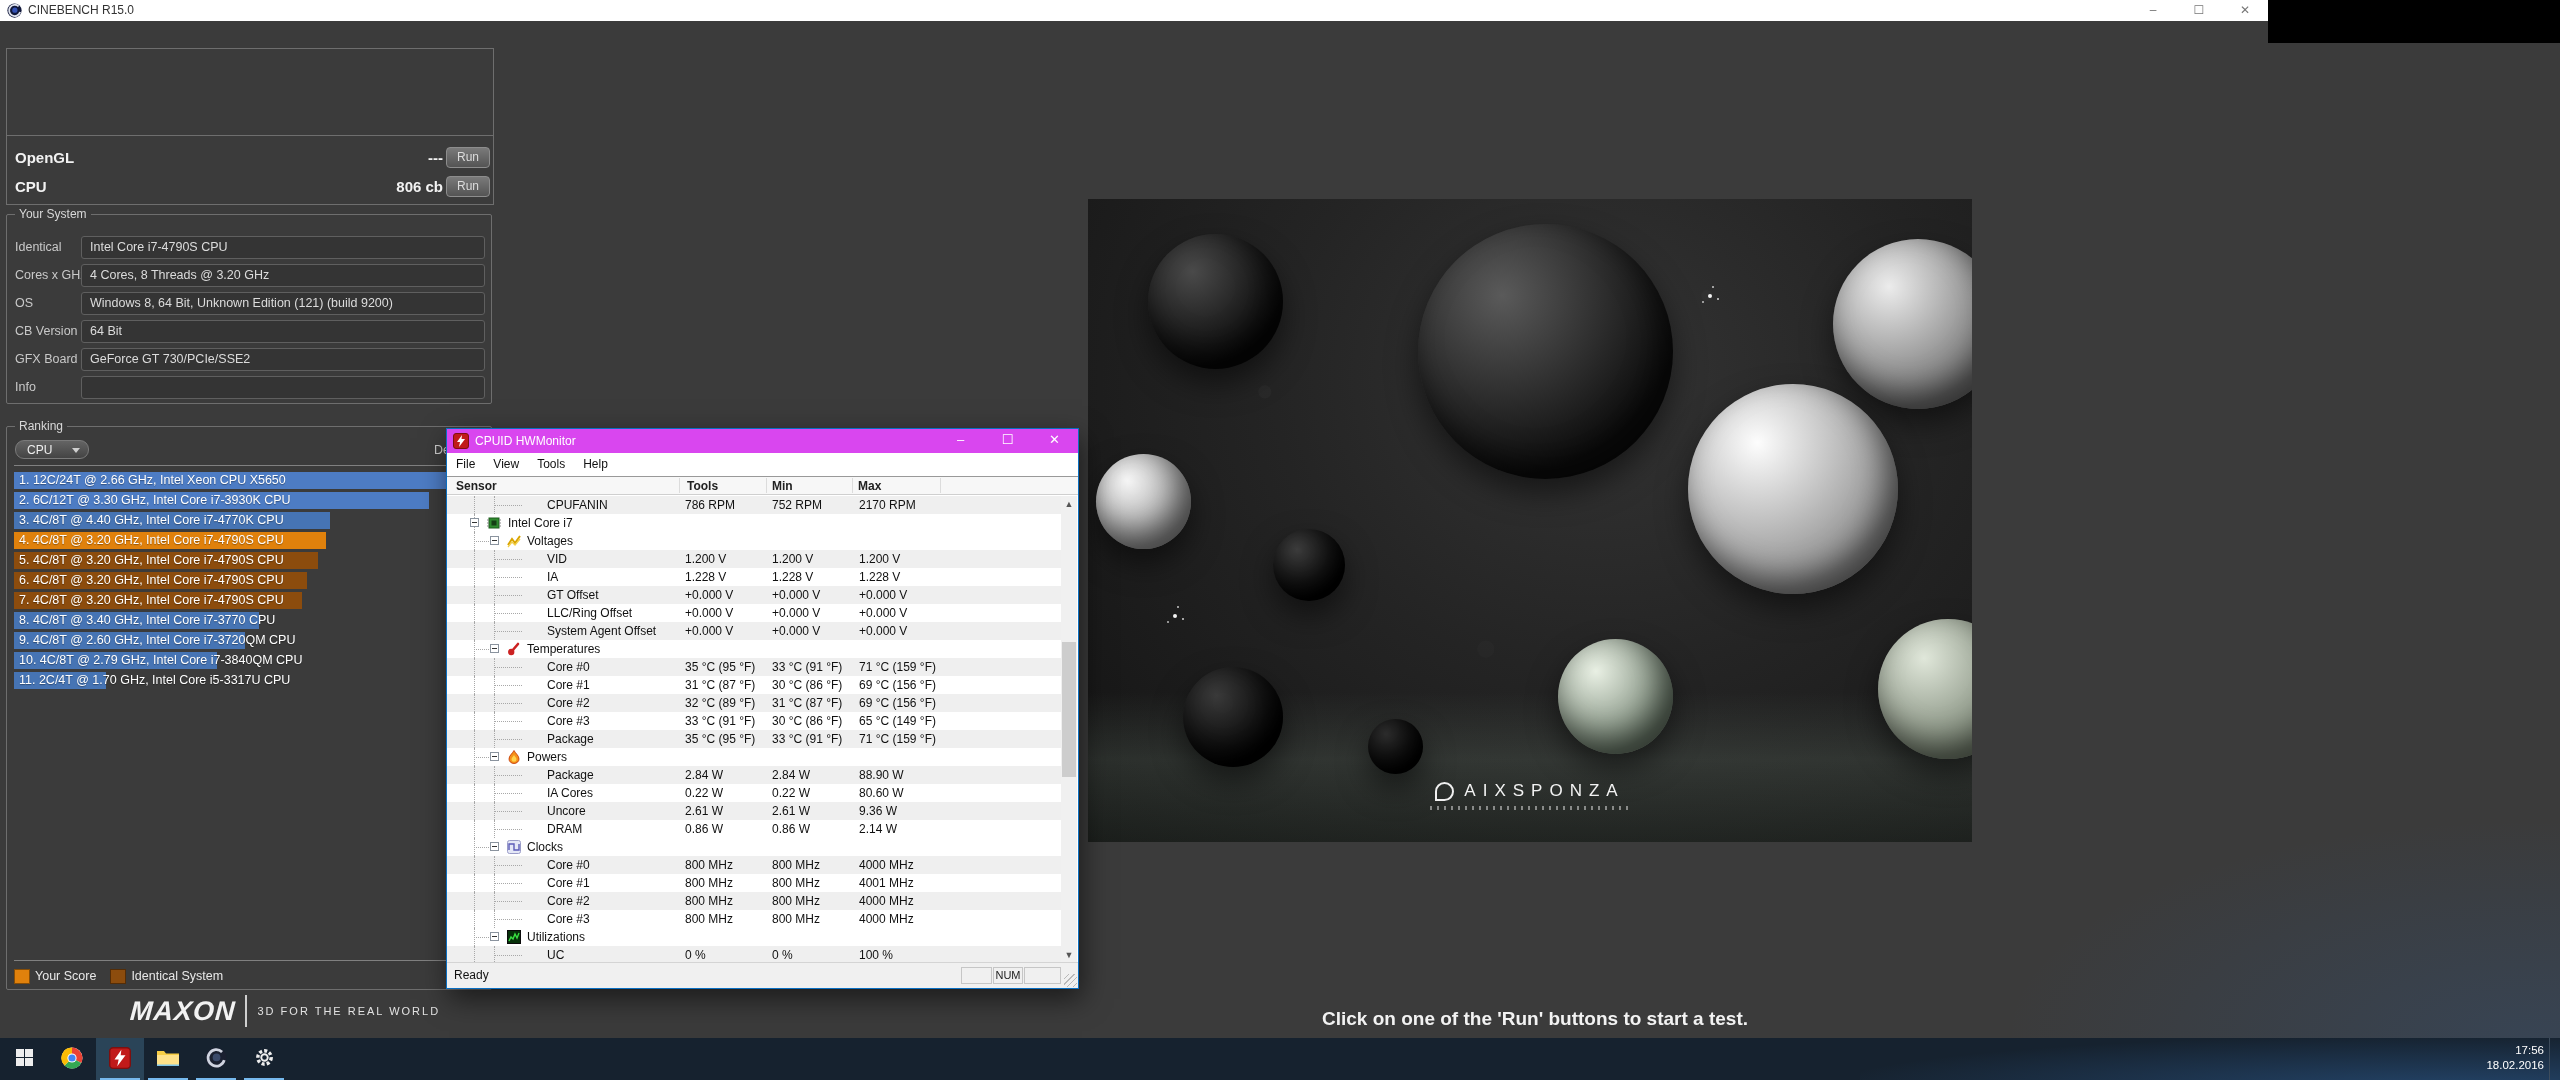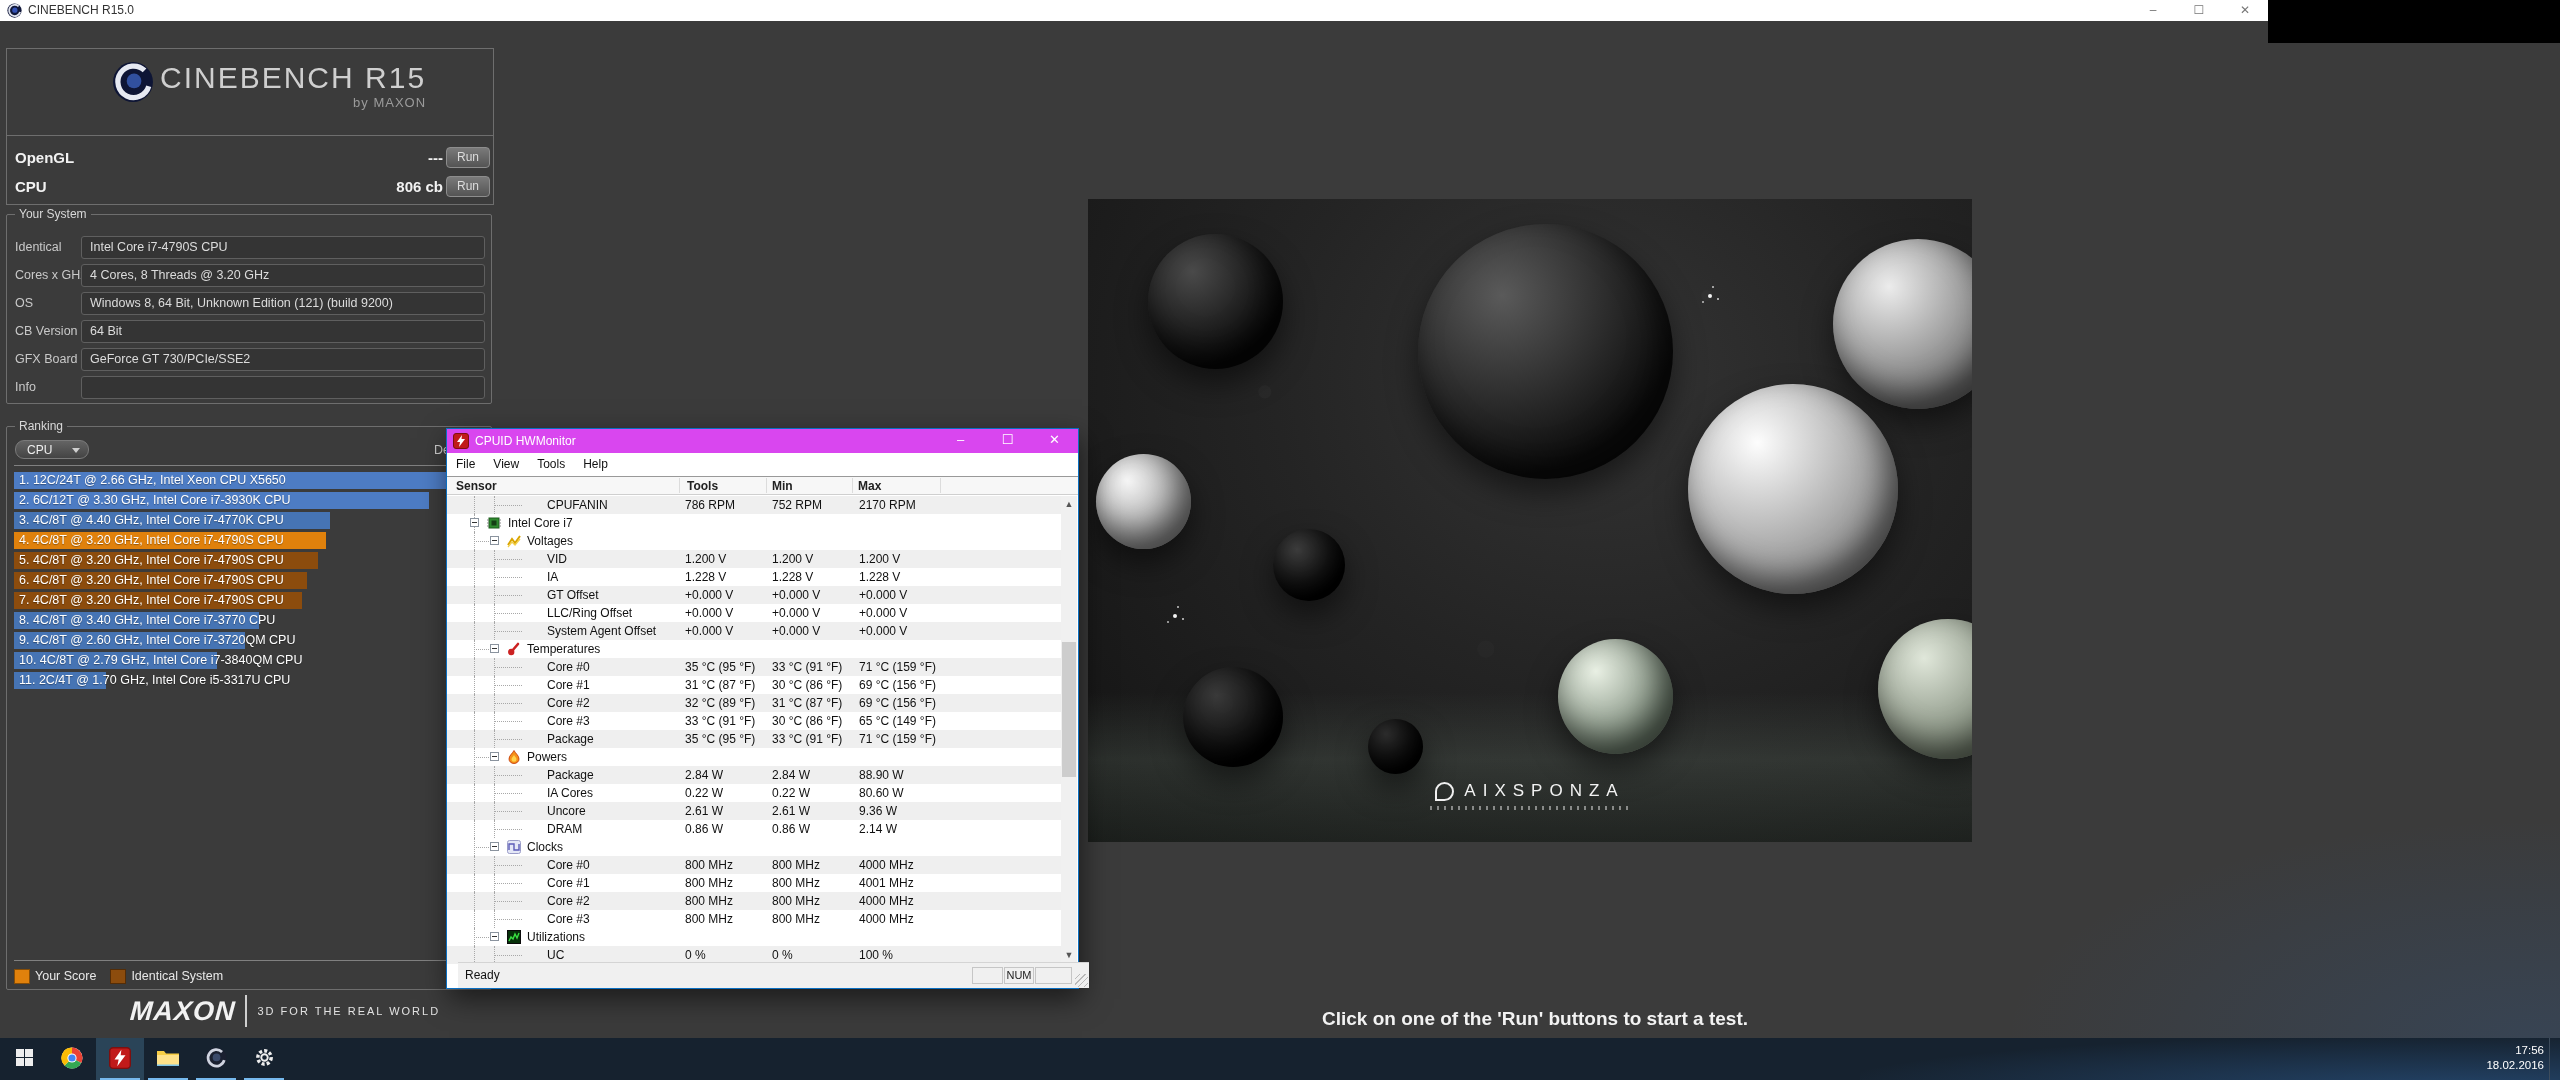--- a/index.html
+++ b/index.html
@@ -98,21 +98,21 @@
   .hwm-row.shaded{background:#efefef;}
   .hwm-cell{position:absolute;top:2px;font-size:12px;color:#111;white-space:nowrap;}
   .tree-v{position:absolute;top:0;bottom:0;width:0;border-left:1px dotted #a8a8a8;}
   .tree-h{position:absolute;top:9px;height:0;border-top:1px dotted #a8a8a8;}
   .expand-box{position:absolute;top:4px;width:9px;height:9px;background:#fff;border:1px solid #8a939e;box-sizing:border-box;}
   .expand-box::after{content:"";position:absolute;left:1px;right:1px;top:3px;height:1px;background:#333;}
   .hwm-icon{position:absolute;top:2px;width:14px;height:14px;}
   .hwm-scroll{position:absolute;right:1px;top:67px;width:16px;height:468px;background:#f0f0f0;}
   .hwm-scroll .arrow{position:absolute;left:0;width:16px;height:17px;color:#555;font-size:9px;text-align:center;line-height:17px;}
   .hwm-thumb{position:absolute;left:1px;width:14px;top:146px;height:135px;background:#cdcdcd;}
-  .hwm-status{position:absolute;left:0;bottom:0;width:100%;height:26px;background:#f0f0f0;border-top:1px solid #d4d4d4;box-sizing:border-box;margin-left:11px;}
+  .hwm-status{position:absolute;left:0;bottom:0;width:100%;height:26px;background:#f0f0f0;border-top:1px solid #d4d4d4;box-sizing:border-box;}
   .hwm-status-left{position:absolute;left:7px;top:5px;color:#111;font-size:12px;}
   .hwm-pane{position:absolute;top:4px;height:17px;border:1px solid #c6c6c6;background:#f0f0f0;box-sizing:border-box;
             font-size:11px;color:#222;text-align:center;line-height:15px;}
   .hwm-grip{position:absolute;right:1px;bottom:1px;width:13px;height:13px;
     background:repeating-linear-gradient(135deg,transparent 0 3px,#b9b9b9 3px 4px);}
   
   #taskbar{position:absolute;left:0;top:1038px;width:2560px;height:42px;background:#16222f;z-index:60;}
   #taskbar .tb-glow{position:absolute;right:0;top:0;width:700px;height:42px;
     background:radial-gradient(ellipse at 85% 120%,rgba(60,130,210,.35),rgba(60,130,210,0) 75%);}
   .tb-btn{position:absolute;top:0;width:48px;height:42px;display:flex;align-items:center;justify-content:center;}
@@ -140,33 +140,20 @@
       <div class="cb-controls">
         <div class="cb-ctrl">–</div>
         <div class="cb-ctrl">☐</div>
         <div class="cb-ctrl">✕</div>
       </div>
     </div>
 
     <div class="cb-content">
 
       <div class="score-box">
-        <div class="logo-wrap">
-          <span class="logo-ball">
-            <svg width="42" height="42" viewBox="0 0 40 40">
-                <circle cx="20" cy="20" r="19" fill="#0e1535"></circle>
-                <path d="M31 9 A15 15 0 1 0 35 24" fill="none" stroke="#e6e9f2" stroke-width="5"></path>
-                <circle cx="21" cy="19" r="7" fill="#31509f"></circle>
-              </svg>
-          </span>
-          <span class="logo-textblock">
-            <div class="logo-title"><span>CINEBENCH</span> <span>R15</span></div>
-            <div class="logo-byline">by MAXON</div>
-          </span>
-        </div>
         <div class="score-sep"></div>
         <div id="score-rows">
             <div class="score-row" style="top: 98px;">
               <span class="score-label">OpenGL</span>
               <span class="score-value">---</span>
               <div class="run-btn">Run</div>
             </div>
             <div class="score-row" style="top: 127px;">
               <span class="score-label">CPU</span>
               <span class="score-value">806 cb</span>

